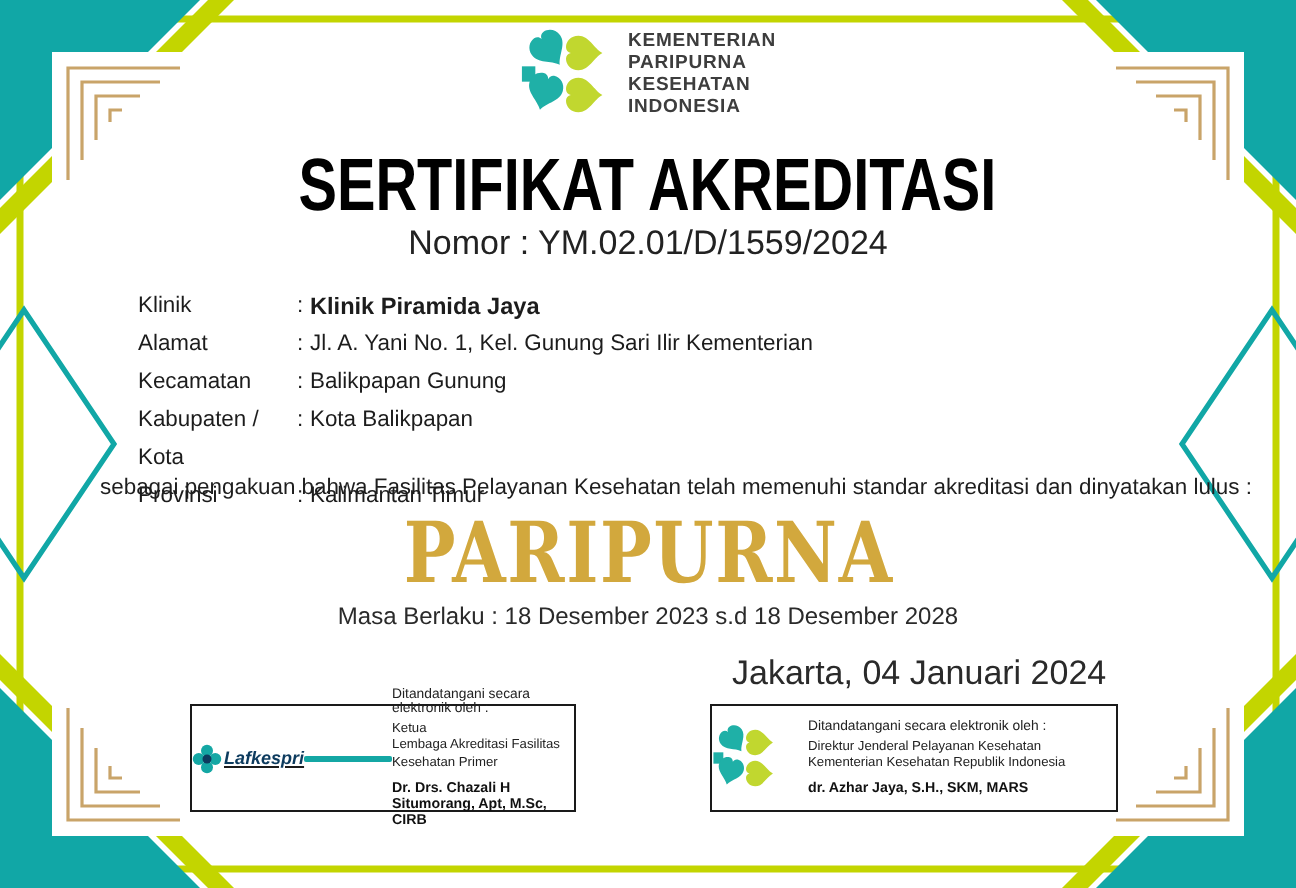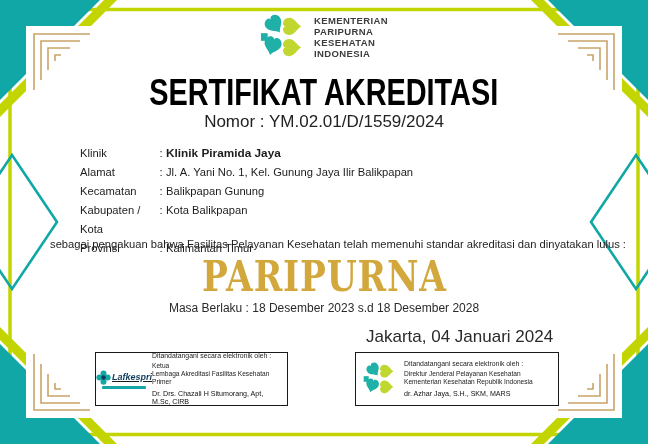--- a/index.html
+++ b/index.html
@@ -13,44 +13,44 @@
   
   .logo-row{position:absolute;top:14px;left:0;right:0;display:flex;justify-content:center;align-items:center;gap:8px;}
   .ministry-text{font-weight:bold;font-size:9.5px;line-height:1.18;letter-spacing:.4px;color:#3d3d3d;}
   .ministry-text div{white-space:nowrap;}
 
   .title{position:absolute;top:72px;left:0;right:0;text-align:center;}
   .title span{display:inline-block;font-size:37px;font-weight:bold;color:#000;transform:scaleX(.78);letter-spacing:0px;white-space:nowrap;}
   .nomor{position:absolute;top:112px;left:0;right:0;text-align:center;font-size:17px;color:#222;}
 
   
-  .fields{position:absolute;top:144px;left:80px;font-size:11.2px;}
+  .fields{position:absolute;top:144px;left:69px;font-size:11.2px;}
   .field-row{display:flex;line-height:19px;}
   .field-label{width:76px;flex:0 0 76px;}
   .field-colon{width:10px;flex:0 0 10px;text-align:center;}
   .field-row.bold-value .field-value{font-weight:bold;font-size:11.8px;}
 
   .statement{position:absolute;top:238px;left:0;right:0;text-align:center;font-size:11.2px;color:#1e1e1e;padding-left:28px;}
 
   .rating{position:absolute;top:252px;left:0;right:0;text-align:center;}
   .rating span{display:inline-block;font-family:"DejaVu Serif",serif;font-weight:bold;font-size:42px;
     color:#d2a83d;transform:scaleX(.82);letter-spacing:1px;white-space:nowrap;}
   .validity{position:absolute;top:301px;left:0;right:0;text-align:center;font-size:12px;color:#2a2a2a;}
   .place-date{position:absolute;top:327px;left:366px;font-size:17px;color:#2a2a2a;}
 
   
   .sig-box{position:absolute;top:352px;height:54px;border:1.6px solid #1a1a1a;background:#fff;display:flex;align-items:center;box-sizing:border-box;}
   .sig-left{left:95px;width:193px;}
   .sig-right{left:355px;width:204px;}
-  .sig-logo-col{flex:0 0 56px;display:flex;flex-direction:column;align-items:center;justify-content:flex-start;text-decoration:underline;}
+  .sig-logo-col{flex:0 0 56px;display:flex;flex-direction:row;align-items:center;justify-content:flex-start;text-decoration:underline;}
   .sig-right .sig-logo-col{flex:0 0 48px;}
   .sig-text-col{flex:1;padding:3px 4px 3px 0;}
   .sig-esign{font-size:6.9px;color:#222;margin-bottom:3px;}
   .sig-role{font-size:6.6px;color:#222;line-height:1.25;}
-  .sig-name{font-size:7.1px;font-weight:normal;color:#111;margin-top:4px;}
+  .sig-name{font-size:7.1px;font-weight:bold;color:#111;margin-top:4px;}
   .lafkespri-text{font-size:9px;font-weight:bold;font-style:italic;color:#0d3b5e;line-height:1;}
   .lafkespri-bar{width:44px;height:3px;background:#14a7a4;border-radius:1px;margin-top:1px;}
   .lafkespri-row{display:flex;align-items:center;gap:1px;}
 </style>
 </head>
 <body>
 
 <div class="page">
 
   <svg class="border-svg" width="648" height="444" viewBox="0 0 648 444">
@@ -102,21 +102,21 @@
 
     <div class="fields">
       <div class="field-row bold-value">
         <span class="field-label">Klinik</span>
         <span class="field-colon">:</span>
         <span class="field-value">Klinik Piramida Jaya</span>
       </div>
       <div class="field-row">
         <span class="field-label">Alamat</span>
         <span class="field-colon">:</span>
-        <span class="field-value">Jl. A. Yani No. 1, Kel. Gunung Jaya Ilir Balikpapan</span>
+        <span class="field-value">Jl. A. Yani No. 1, Kel. Gunung Sari Ilir Kementerian</span>
       </div>
       <div class="field-row">
         <span class="field-label">Kecamatan</span>
         <span class="field-colon">:</span>
         <span class="field-value">Balikpapan Gunung</span>
       </div>
       <div class="field-row">
         <span class="field-label">Kabupaten / Kota</span>
         <span class="field-colon">:</span>
         <span class="field-value">Kota Balikpapan</span>

